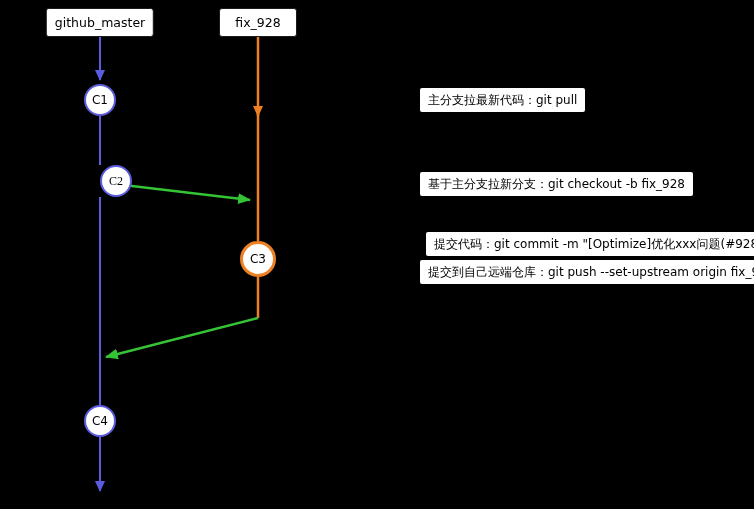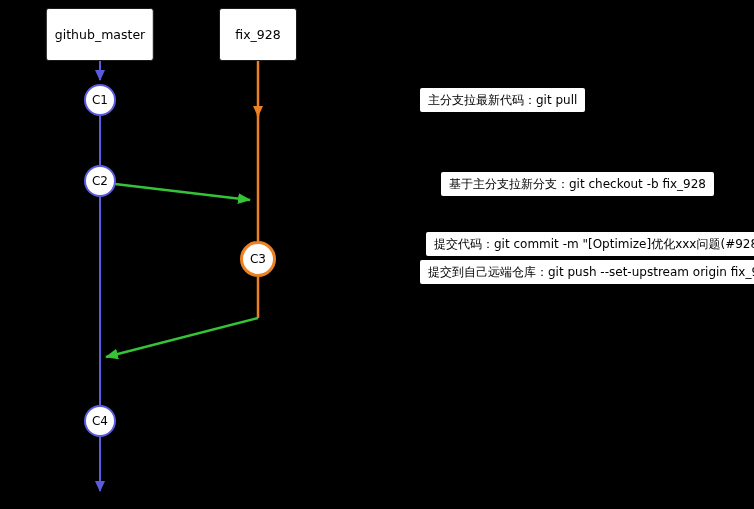--- a/index.html
+++ b/index.html
@@ -30,21 +30,21 @@
   .fill-feature { fill: var(--c-feature); }
   .fill-merge { fill: var(--c-merge); }
 
   .branch-label {
     position: absolute;
     transform: translateX(-50%);
     background: var(--c-node);
     color: var(--c-text);
     border: 1px solid #1a1a1a;
     border-radius: 3px;
-    padding: 18px 8px;
+    padding: 6px 8px;
     min-width: 78px;
     text-align: center;
     font-size: 12.5px;
     line-height: 15px;
     white-space: nowrap;
   }
   .commit {
     position: absolute;
     transform: translate(-50%, -50%);
     width: 32px; height: 32px;
@@ -96,22 +96,22 @@
     <line x1="258" y1="277" x2="258" y2="318" class="stroke-feature"></line>
 
     <line x1="115" y1="184" x2="250" y2="200" class="stroke-merge" marker-end="url(#arrow-merge)"></line>
     <line x1="258" y1="318" x2="106" y2="357" class="stroke-merge" marker-end="url(#arrow-merge)"></line>
   </svg>
 
   <div class="branch-label" style="left:100px; top:8px;">github_master</div>
   <div class="branch-label" style="left:258px; top:8px;">fix_928</div>
 
   <div class="commit master" style="left:100px; top:100px;">C1</div>
-  <div class="commit master" style="left:100px; top:181px;">C2</div>
+  <div class="commit master" style="left:116px; top:181px;font-family:Liberation Serif, serif;">C2</div>
   <div class="commit feature" style="left:258px; top:259px;">C3</div>
   <div class="commit master" style="left:100px; top:421px;">C4</div>
 
   <div class="note" style="left:420px; top:88px;">主分支拉最新代码：git pull</div>
-  <div class="note" style="left:441px; top:172px;">基于主分支拉新分支：git checkout -b fix_928</div>
+  <div class="note" style="left:420px; top:172px;">基于主分支拉新分支：git checkout -b fix_928</div>
   <div class="note" style="left:426px; top:232px;">提交代码：git commit -m "[Optimize]优化xxx问题(#928)"</div>
   <div class="note" style="left:420px; top:260px;">提交到自己远端仓库：git push --set-upstream origin fix_928</div>
 
 </div>
 
 </body></html>

